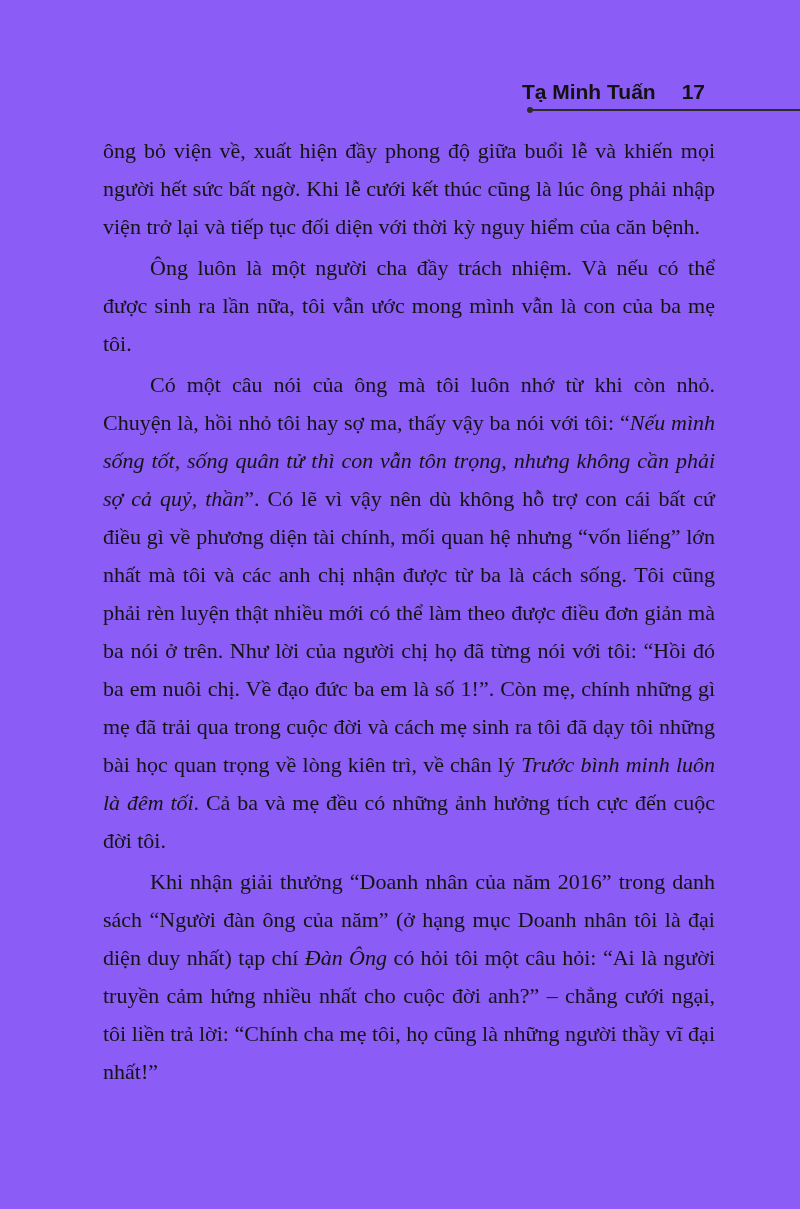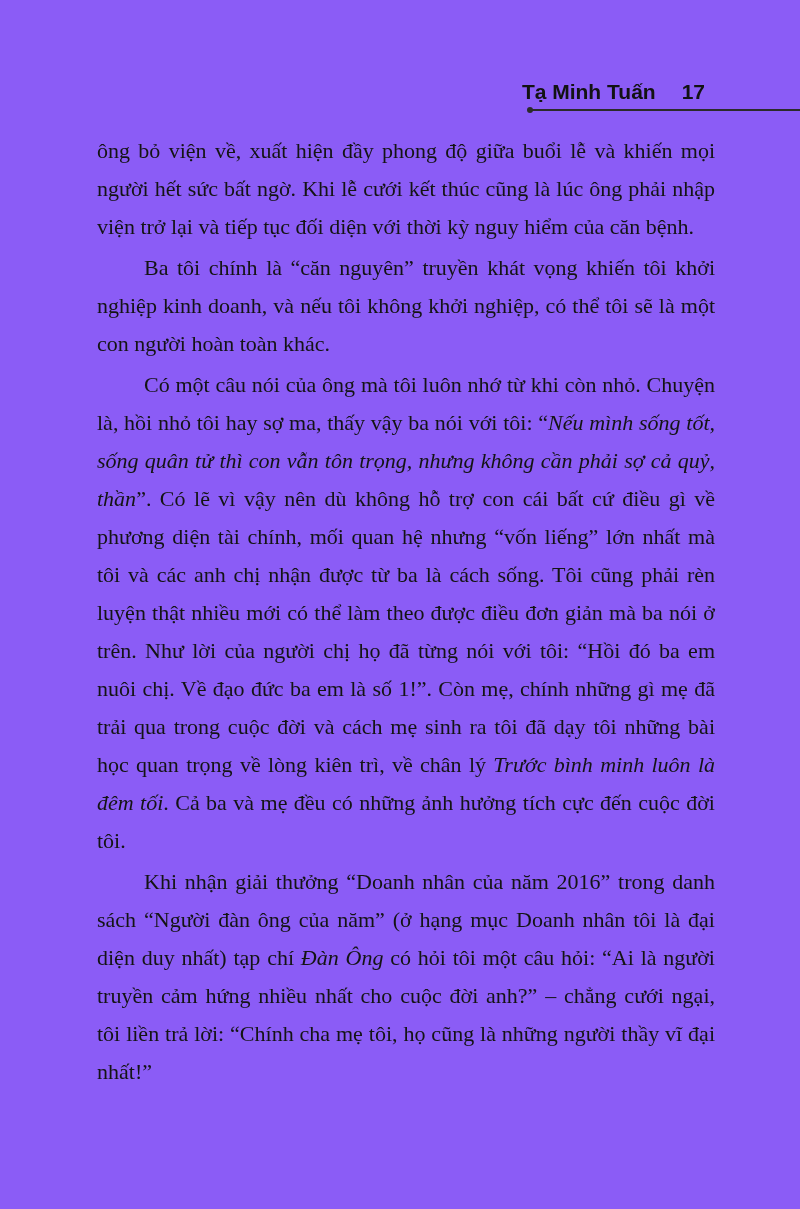--- a/index.html
+++ b/index.html
@@ -57,21 +57,21 @@
     top: 132px;
     left: 95px;
     width: 620px;
     font-family: "Liberation Serif", "DejaVu Serif", serif;
     font-size: 22px;
     line-height: 38px;
     text-align: justify;
     color: #141414;
   }
   .body-text p {
-    margin: 0 0 3px 2px;
+    margin: 0 0 3px 8px;
   }
   .body-text p.indent {
     text-indent: 47px;
   }
   .body-text em {
     font-style: italic;
   }
 </style>
 </head>
 <body>
@@ -79,18 +79,18 @@
 <div class="page">
 
   <div class="running-head">
     <span class="author">Tạ Minh Tuấn</span><span class="page-num">17</span>
   </div>
 
   <div class="header-rule"></div>
 
   <div class="body-text">
       <p class=""><span>ông bỏ viện về, xuất hiện đầy phong độ giữa buổi lễ và khiến mọi người hết sức bất ngờ. Khi lễ cưới kết thúc cũng là lúc ông phải nhập viện trở lại và tiếp tục đối diện với thời kỳ nguy hiểm của căn bệnh.</span></p>
-      <p class="indent"><span>Ba tôi chính là “căn nguyên” truyền khát vọng khiến tôi khởi nghiệp kinh doanh, và nếu tôi không khởi nghiệp, có thể tôi sẽ là một con người hoàn toàn khác.</span></p>
+      <p class="indent"><span>Ông luôn là một người cha đầy trách nhiệm. Và nếu có thể được sinh ra lần nữa, tôi vẫn ước mong mình vẫn là con của ba mẹ tôi.</span></p>
       <p class="indent"><span>Có một câu nói của ông mà tôi luôn nhớ từ khi còn nhỏ. Chuyện là, hồi nhỏ tôi hay sợ ma, thấy vậy ba nói với tôi: “</span><em>Nếu mình sống tốt, sống quân tử thì con vẫn tôn trọng, nhưng không cần phải sợ cả quỷ, thần</em><span>”. Có lẽ vì vậy nên dù không hỗ trợ con cái bất cứ điều gì về phương diện tài chính, mối quan hệ nhưng “vốn liếng” lớn nhất mà tôi và các anh chị nhận được từ ba là cách sống. Tôi cũng phải rèn luyện thật nhiều mới có thể làm theo được điều đơn giản mà ba nói ở trên. Như lời của người chị họ đã từng nói với tôi: “Hồi đó ba em nuôi chị. Về đạo đức ba em là số 1!”. Còn mẹ, chính những gì mẹ đã trải qua trong cuộc đời và cách mẹ sinh ra tôi đã dạy tôi những bài học quan trọng về lòng kiên trì, về chân lý </span><em>Trước bình minh luôn là đêm tối</em><span>. Cả ba và mẹ đều có những ảnh hưởng tích cực đến cuộc đời tôi.</span></p>
       <p class="indent"><span>Khi nhận giải thưởng “Doanh nhân của năm 2016” trong danh sách “Người đàn ông của năm” (ở hạng mục Doanh nhân tôi là đại diện duy nhất) tạp chí </span><em>Đàn Ông</em><span> có hỏi tôi một câu hỏi: “Ai là người truyền cảm hứng nhiều nhất cho cuộc đời anh?” – chẳng cưới ngại, tôi liền trả lời: “Chính cha mẹ tôi, họ cũng là những người thầy vĩ đại nhất!”</span></p>
     </div>
 
 </div>
 
 </body></html>

